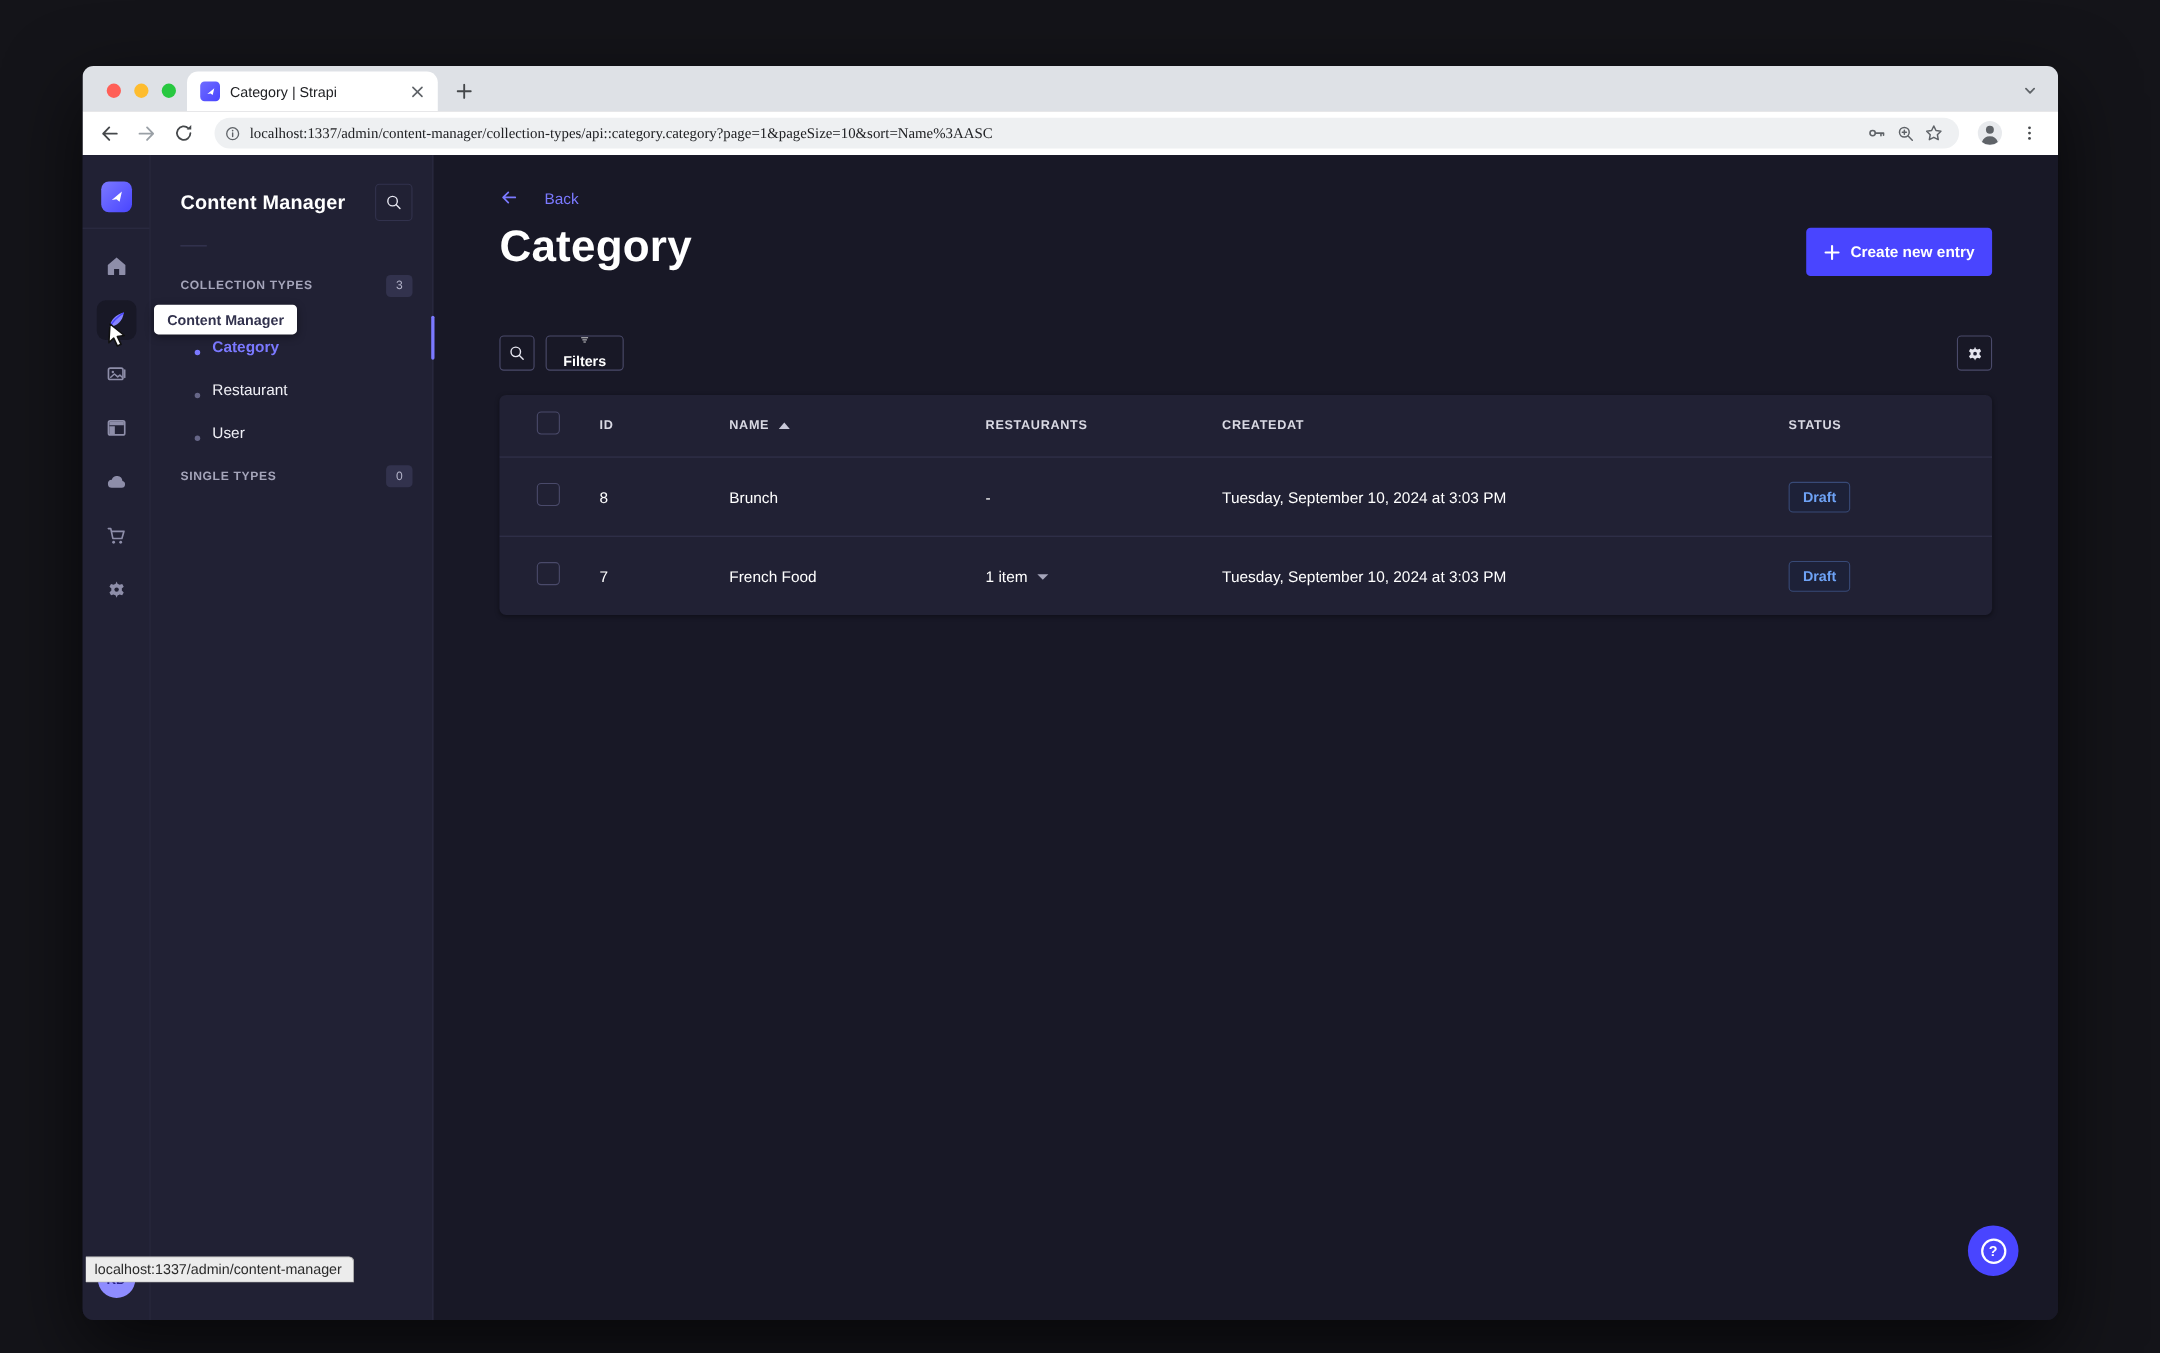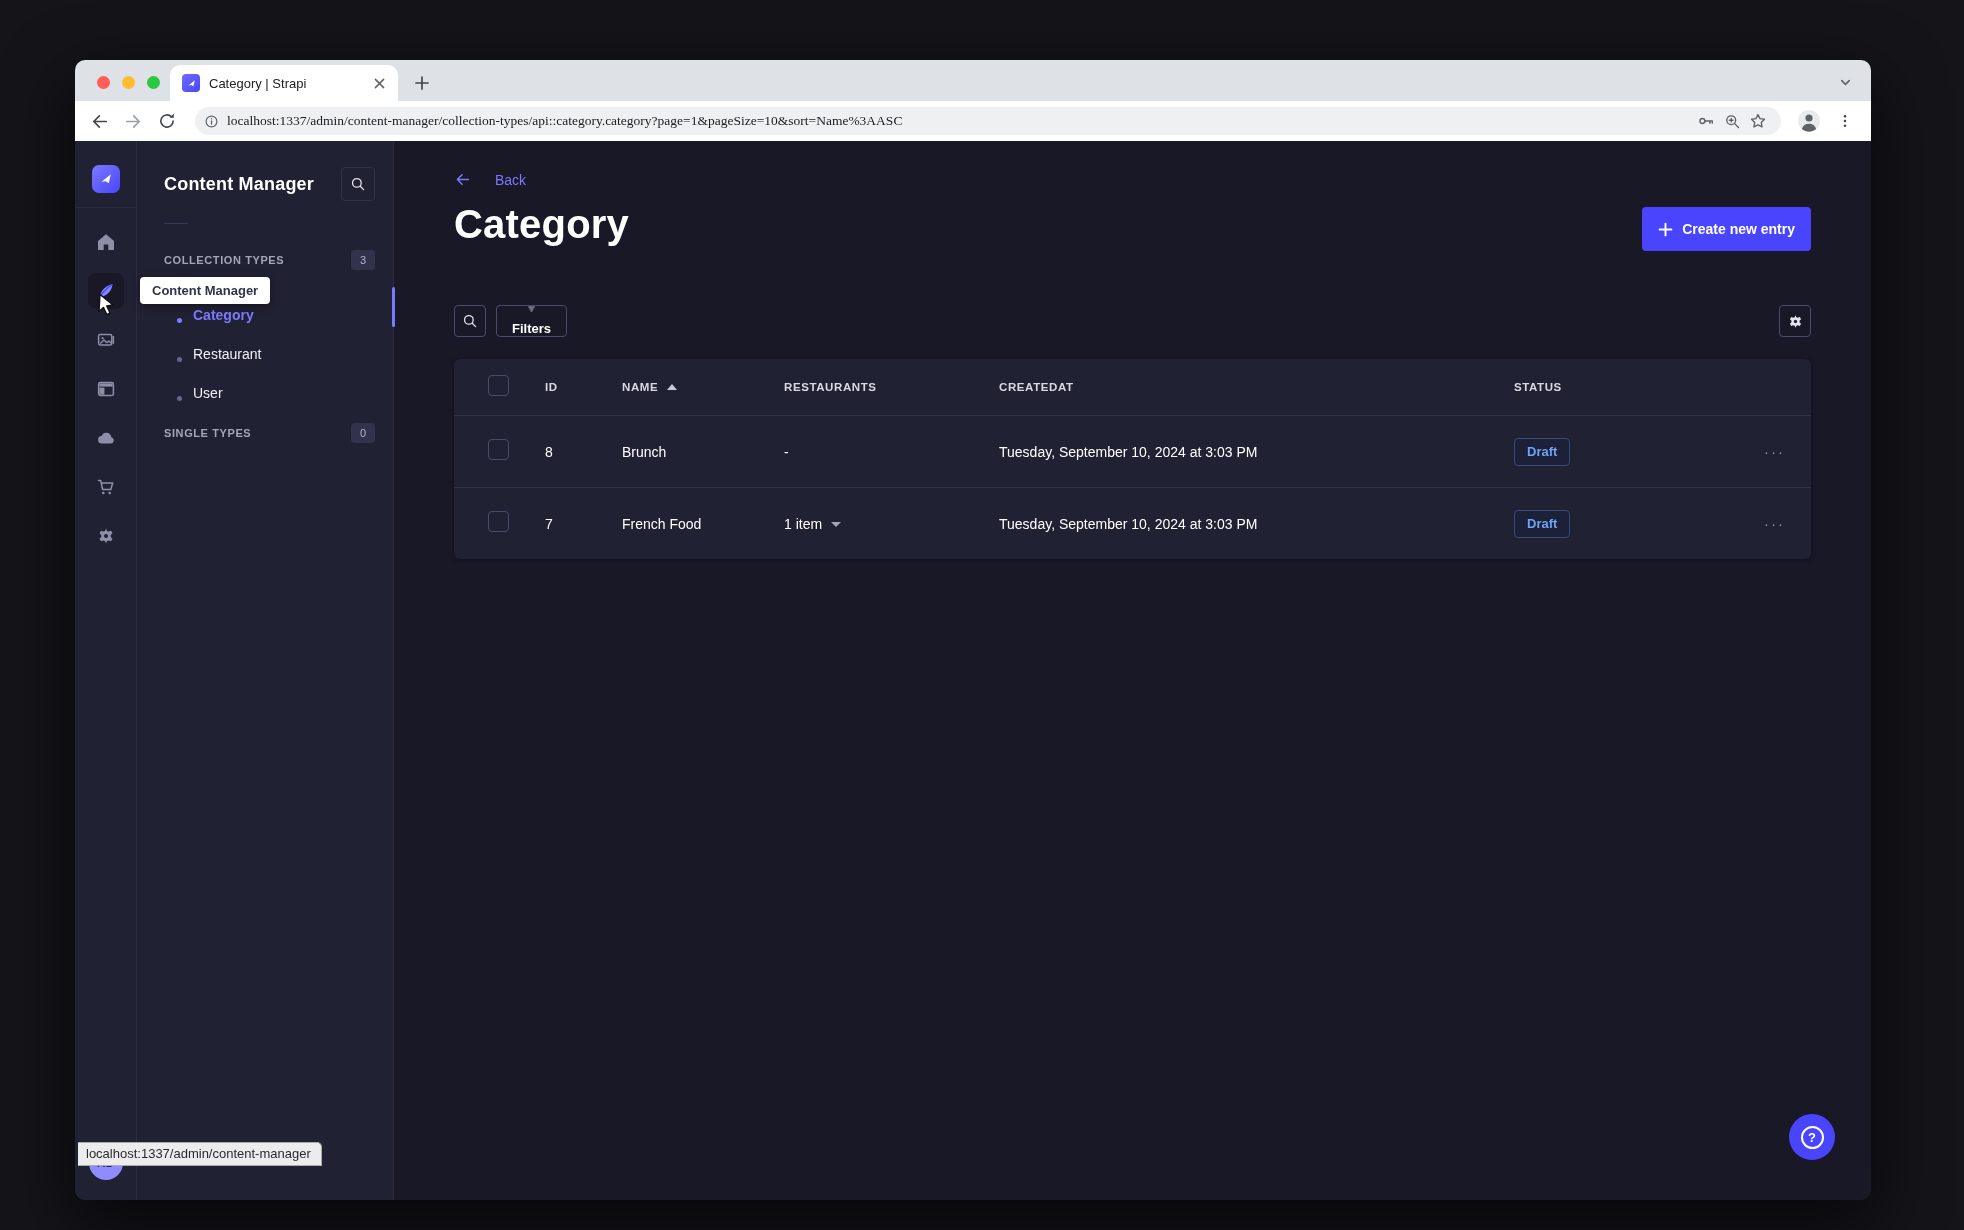--- a/index.html
+++ b/index.html
@@ -103,21 +103,21 @@
     font-size:13px; font-weight:600; display:flex; align-items:center; gap:9px; padding:0 15px; font-family:inherit;flex-direction:column; }
   .filter-row .spacer { flex:1; }
 
   
   .table { margin-top:22px; background:#212134; border-radius:6px; box-shadow:0 1px 4px rgba(0,0,0,.35); overflow:hidden; }
   .trow { display:flex; align-items:center; }
   .thead { height:56px; }
   .tbody-row { height:72px; border-top:1px solid #32324d; }
   .col-check { width:80px; padding-left:34px; flex:none; }
   .col-id { width:88px; padding-left:11px; flex:none; }
-  .col-name { width:162px; flex:none; display:flex; align-items:center; }
+  .col-name { width:233px; flex:none; display:flex; align-items:center;margin-left:41px; }
   .col-rest { width:215px; flex:none; display:flex; align-items:center; }
   .col-created { width:515px; flex:none; }
   .col-status { width:188px; flex:none; }
   .col-actions { flex:1; text-align:right; padding-right:26px; color:#8e8ea9; font-size:15px; letter-spacing:2px; }
   .th { font-size:11.5px; font-weight:700; letter-spacing:.6px; color:#d9d9e3; }
   .td { font-size:14px; color:#ffffff; }
   .checkbox { width:21px; height:21px; border:1px solid #4a4a6a; border-radius:4px; background:transparent; }
   .sort-asc { width:0; height:0; border-left:5px solid transparent; border-right:5px solid transparent;
     border-bottom:6px solid #c9c9d9; margin-left:9px; }
   .caret-down { width:0; height:0; border-left:5px solid transparent; border-right:5px solid transparent;

